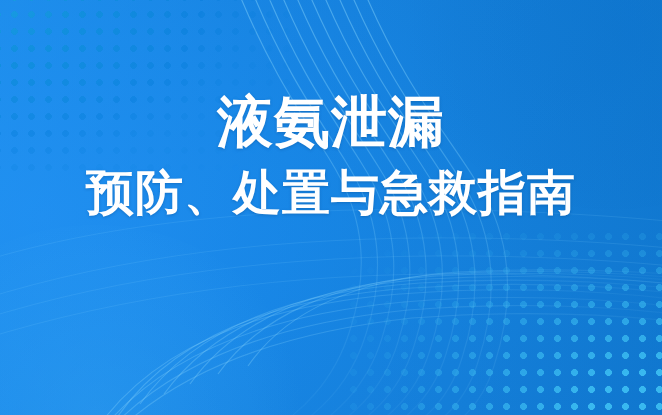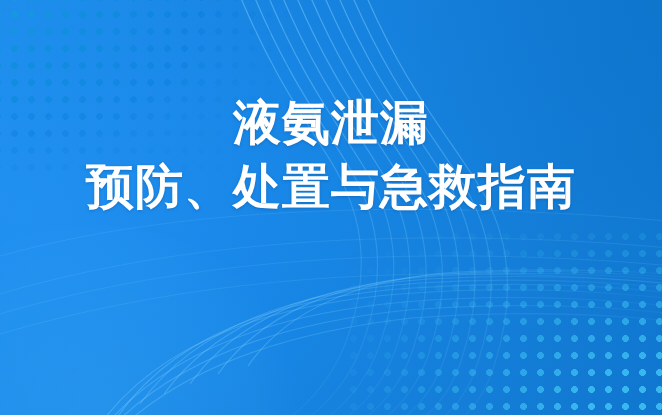--- a/index.html
+++ b/index.html
@@ -106,27 +106,27 @@
     z-index: 9;
   }
   .title-line {
     color: #ffffff;
     font-weight: 700;
     letter-spacing: 1px;
     text-shadow: 0 1px 3px rgba(6,60,120,0.30);
     white-space: nowrap;
   }
   .title-line-1 {
-    font-size: 48px;
+    font-size: 56px;
     line-height: 60px;
   }
   .title-line-2 {
     font-size: 48px;
     line-height: 64px;
-    margin-top: 2px;
+    margin-top: 8px;
   }
 </style>
 </head>
 <body>
 
 <div id="banner">
 
   <div class="bg-base"></div>
   <div class="bg-tint"></div>
 

